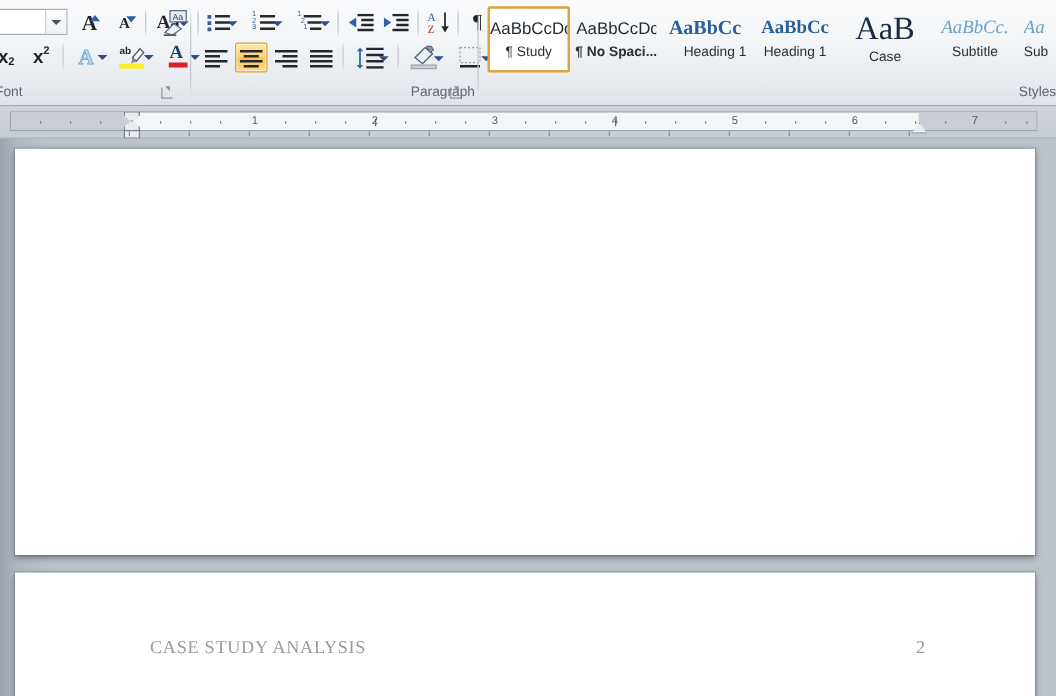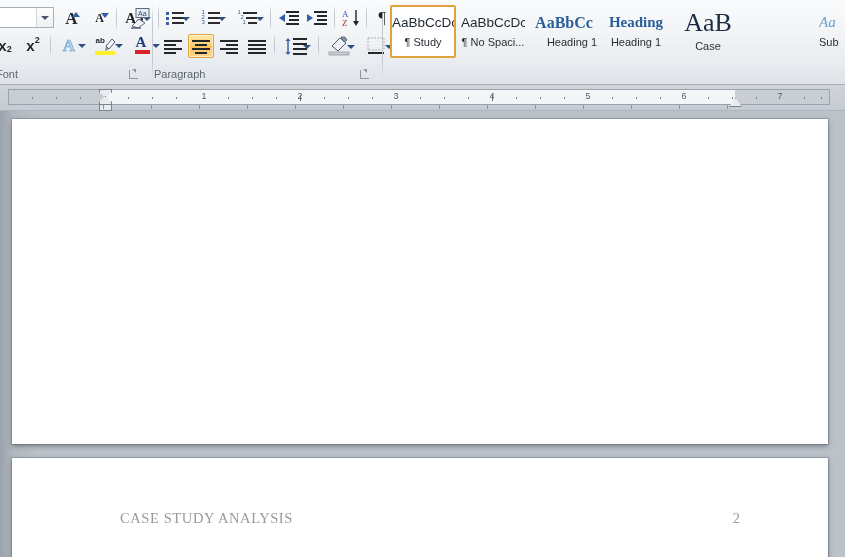--- a/index.html
+++ b/index.html
@@ -16,21 +16,21 @@
     position:absolute;left:0;top:0;width:845px;height:85px;
     background:linear-gradient(to bottom,#fafbfc 0%,#f2f4f6 40%,#e9ecf0 72%,#dfe3e8 100%);
     border-bottom:1px solid #a7adb5;
     box-sizing:border-box;
   }
   .grp{position:absolute;top:0;height:84px;}
   .grp-sep{position:absolute;top:4px;width:1px;height:60px;
     background:linear-gradient(to bottom,rgba(160,167,176,0) 0%,#c3c9d0 25%,#c3c9d0 75%,rgba(160,167,176,0) 100%);}
   .grp-label{
     position:absolute;bottom:2px;height:16px;line-height:16px;
-    font-size:11px;color:#5e6672;text-align:left;white-space:nowrap;
+    font-size:11px;color:#5e6672;text-align:right;white-space:nowrap;
   }
   .launcher{
     position:absolute;bottom:4px;width:11px;height:11px;
     opacity:.75;
   }
   .launcher:after{
     content:"";position:absolute;left:1px;top:1px;width:8px;height:8px;
     border-left:1px solid #767c86;border-bottom:1px solid #767c86;
   }
   .launcher:before{
@@ -399,44 +399,49 @@
 
     <div class="grp" style="left:384px;width:461px;">
 
       <div class="btn" style="left:6px;top:5px;width:66px;height:53px;background:#fff;border:2px solid #e0a33c;border-radius:2px;flex-direction:column;">
         <span style="font-size:13.5px;color:#1f2933;overflow:hidden;white-space:nowrap;width:62px;text-align:center;">AaBbCcDc</span>
         <span style="font-size:11px;color:#2a2f36;margin-top:6px;white-space:nowrap;">¶ Study</span>
       </div>
 
       <div class="btn" style="left:76px;top:5px;width:66px;height:53px;flex-direction:column;">
         <span style="font-size:13.5px;color:#1f2933;overflow:hidden;white-space:nowrap;width:64px;text-align:center;">AaBbCcDc</span>
-        <span style="font-size:11px;color:#2a2f36;margin-top:6px;white-space:nowrap;">¶ No Spaci...</span>
+        <span style="font-size:11px;color:#2a2f36;margin-top:6px;white-space:nowrap;font-weight:bold;">¶ No Spaci...</span>
       </div>
 
       <div class="btn" style="left:146px;top:5px;width:68px;height:53px;flex-direction:column;">
         <span class="glyph" style="font-size:16px;font-weight:bold;color:#2b5f99;overflow:hidden;white-space:nowrap;width:66px;text-align:center;">AaBbCс</span>
         <span style="font-size:11px;color:#2a2f36;margin-top:5px;white-space:nowrap;padding-left:16px;">Heading 1</span>
       </div>
 
       <div class="btn" style="left:218px;top:5px;width:68px;height:53px;flex-direction:column;">
-        <span class="glyph" style="font-size:15px;font-weight:bold;color:#2b5f99;white-space:nowrap;">Heading</span>
+        <span class="glyph" style="font-size:15px;font-weight:bold;color:#2b5f99;white-space:nowrap;">AaBbCc</span>
         <span style="font-size:11px;color:#2a2f36;margin-top:6px;white-space:nowrap;">Heading 1</span>
       </div>
 
       <div class="btn" style="left:290px;top:2px;width:68px;height:56px;flex-direction:column;">
         <span class="glyph" style="font-size:26px;color:#1b2b44;white-space:nowrap;line-height:30px;">AaB</span>
         <span style="font-size:11px;color:#2a2f36;margin-top:2px;white-space:nowrap;">Case</span>
       </div>
 
+      <div class="btn" style="left:362px;top:5px;width:68px;height:53px;flex-direction:column;">
+        <span class="glyph" style="font-size:15px;font-style:italic;color:#6a9fd0;white-space:nowrap;">AaBbCc.</span>
+        <span style="font-size:11px;color:#2a2f36;margin-top:6px;white-space:nowrap;">Subtitle</span>
+      </div>
 
       <div class="btn" style="left:434px;top:5px;width:40px;height:53px;flex-direction:column;align-items:flex-start;overflow:hidden;">
         <span class="glyph" style="font-size:15px;font-style:italic;color:#6a9fd0;white-space:nowrap;">Aa</span>
         <span style="font-size:11px;color:#2a2f36;margin-top:6px;white-space:nowrap;">Sub</span>
       </div>
 
+      <div class="grp-label" style="left:0;width:461px;">Styles</div>
     </div>
   </div>
 
   <div class="ruler-band">
     <div class="ruler">
 
       <div class="seg-out" style="left:0;width:95px;"></div>
       <div class="seg-out" style="left:726px;right:0;"></div>
 
       <div class="tick" style="left:23px;"></div>

